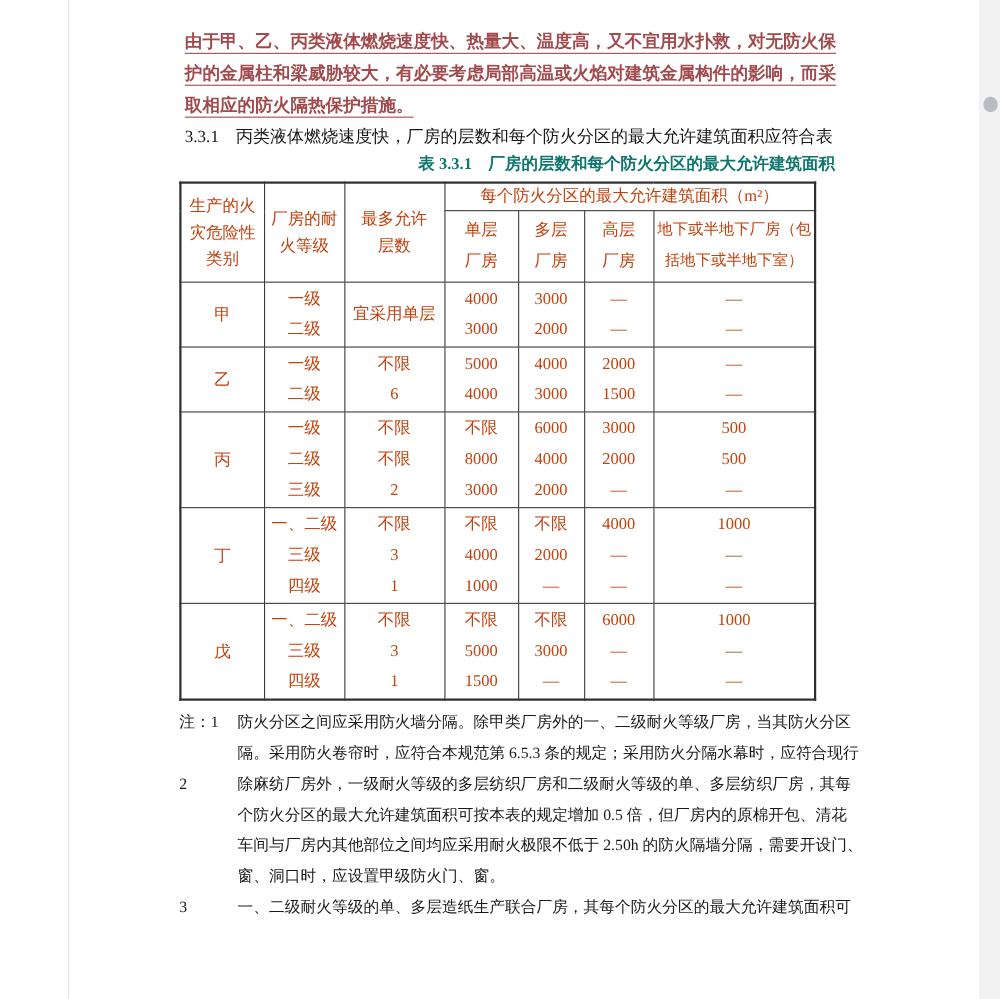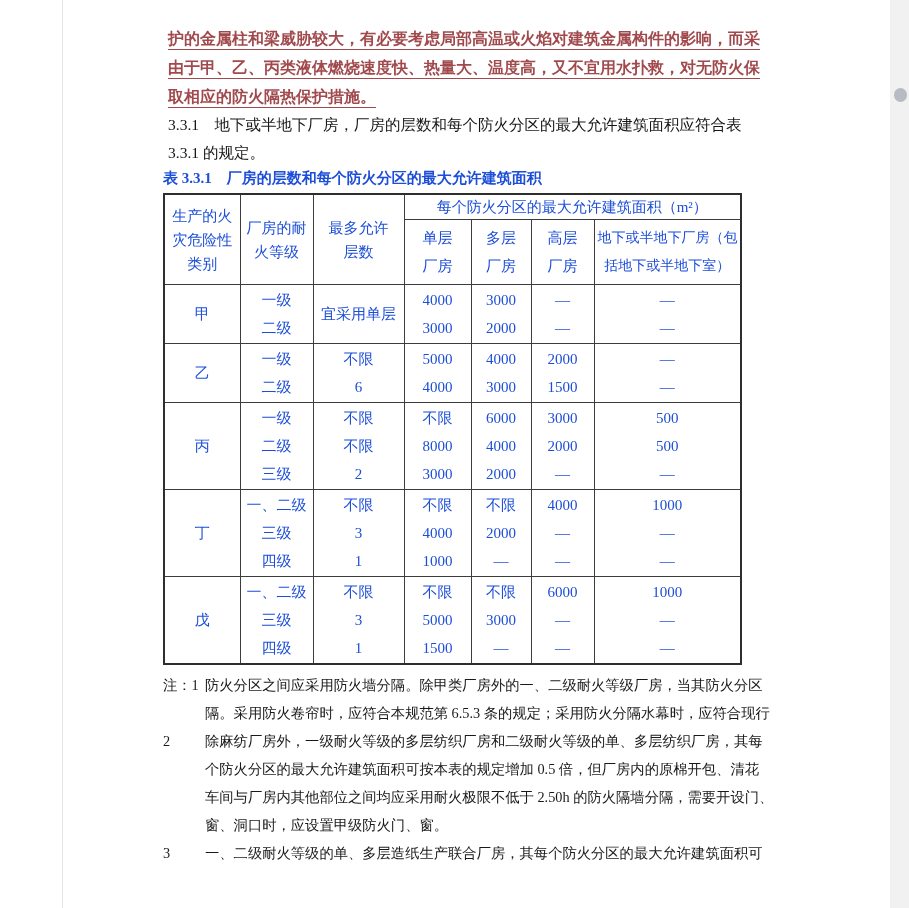--- a/index.html
+++ b/index.html
@@ -16,61 +16,60 @@
 
   .commentary{padding-left:5px;font-weight:700;font-size:16px;line-height:29px;}
   .commentary .ln{
     text-decoration:underline;text-underline-offset:5px;
     text-decoration-thickness:1px;white-space:nowrap;
   }
 
   .clause{padding-left:5px;font-size:15.5px;line-height:28px;color:#161616;}
   .clause .ln{white-space:nowrap;}
 
-  .tbl-title{margin-top:0;text-align:left;font-weight:700;font-size:15px;line-height:22px;color:#1d4ed8;}
+  .tbl-title{margin-top:0;text-align:right;font-weight:700;font-size:15px;line-height:22px;color:#0f766e;}
 
   table.fire-table{
     margin-top:4px;border-collapse:collapse;table-layout:fixed;width:577px;
-    border:2px solid #2e2e2e;font-size:15px;color:#1d4ed8;
+    border:2px solid #2e2e2e;font-size:15px;color:#c2410c;
   }
   table.fire-table td{
     border:1px solid #3c3c3c;text-align:center;vertical-align:middle;padding:1px 3px;
   }
   table.fire-table .ln{line-height:28px;white-space:nowrap;}
   tr.h1 td{height:24px;padding:0;}
   tr.h1 .ln{line-height:24px;}
   tr.h2 td{height:62px;}
   td.ug-head{text-align:left;font-size:14px;padding-left:8px;}
   tr.body-2 td{height:55px;}
   tr.body-3 td{height:83px;}
 
   .notes{margin-top:6px;font-size:14.3px;line-height:28px;color:#191919;}
   .note{display:flex;align-items:flex-start;}
   .note-label{flex:none;width:42px;text-align:left;}
-  .note-body{}
+  .note-body{margin-left:11px;}
   .note-body .ln{white-space:nowrap;}
 </style>
 </head>
 <body>
 
 <div>
 
   <div class="edge-line"></div>
 
   <div class="content">
 
     <div class="commentary" style="color: rgb(161, 74, 77);">
+        <div class="ln">由于甲、乙、丙类液体燃烧速度快、热量大、温度高，又不宜用水扑救，对无防火保</div>
         <div class="ln">护的金属柱和梁威胁较大，有必要考虑局部高温或火焰对建筑金属构件的影响，而采</div>
-        <div class="ln">由于甲、乙、丙类液体燃烧速度快、热量大、温度高，又不宜用水扑救，对无防火保</div>
         <div class="ln">取相应的防火隔热保护措施。</div>
       </div>
 
     <div class="clause">
-        <div class="ln">3.3.1　地下或半地下厂房，厂房的层数和每个防火分区的最大允许建筑面积应符合表</div>
-        <div class="ln">3.3.1 的规定。</div>
+        <div class="ln">3.3.1　丙类液体燃烧速度快，厂房的层数和每个防火分区的最大允许建筑面积应符合表</div>
       </div>
 
     <div class="tbl-title">表 3.3.1　厂房的层数和每个防火分区的最大允许建筑面积</div>
 
     <table class="fire-table">
       <colgroup>
         <col style="width:76px">
           <col style="width:73px">
           <col style="width:91px">
         <col style="width:67px">

